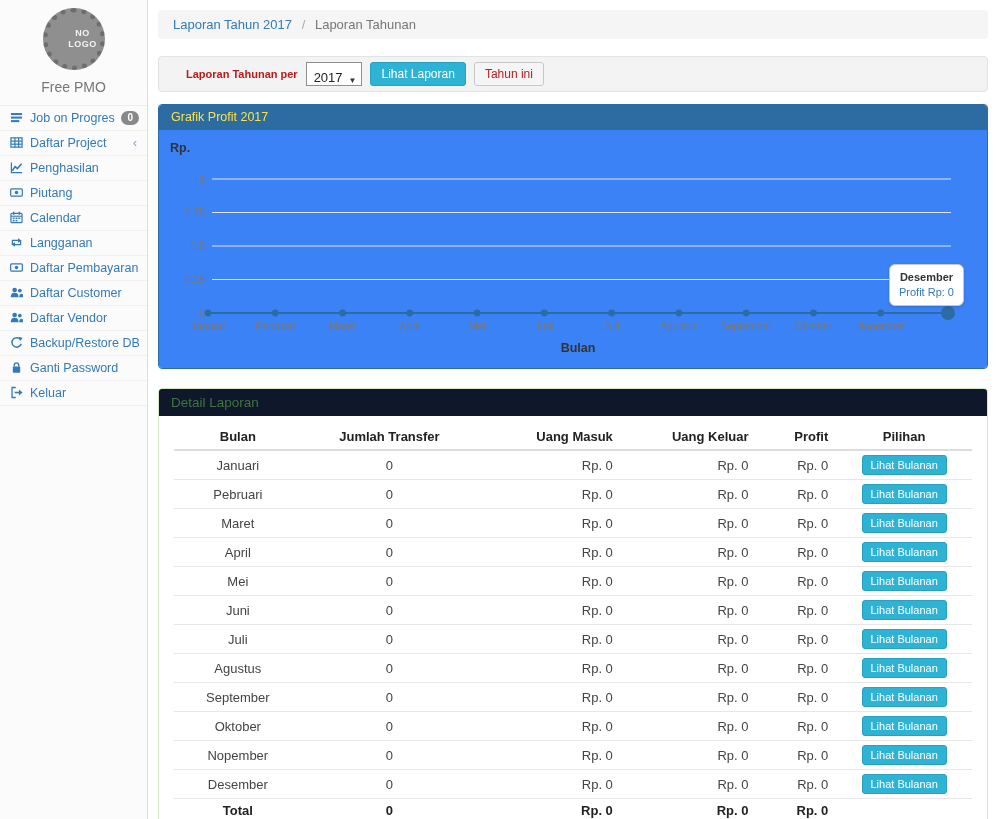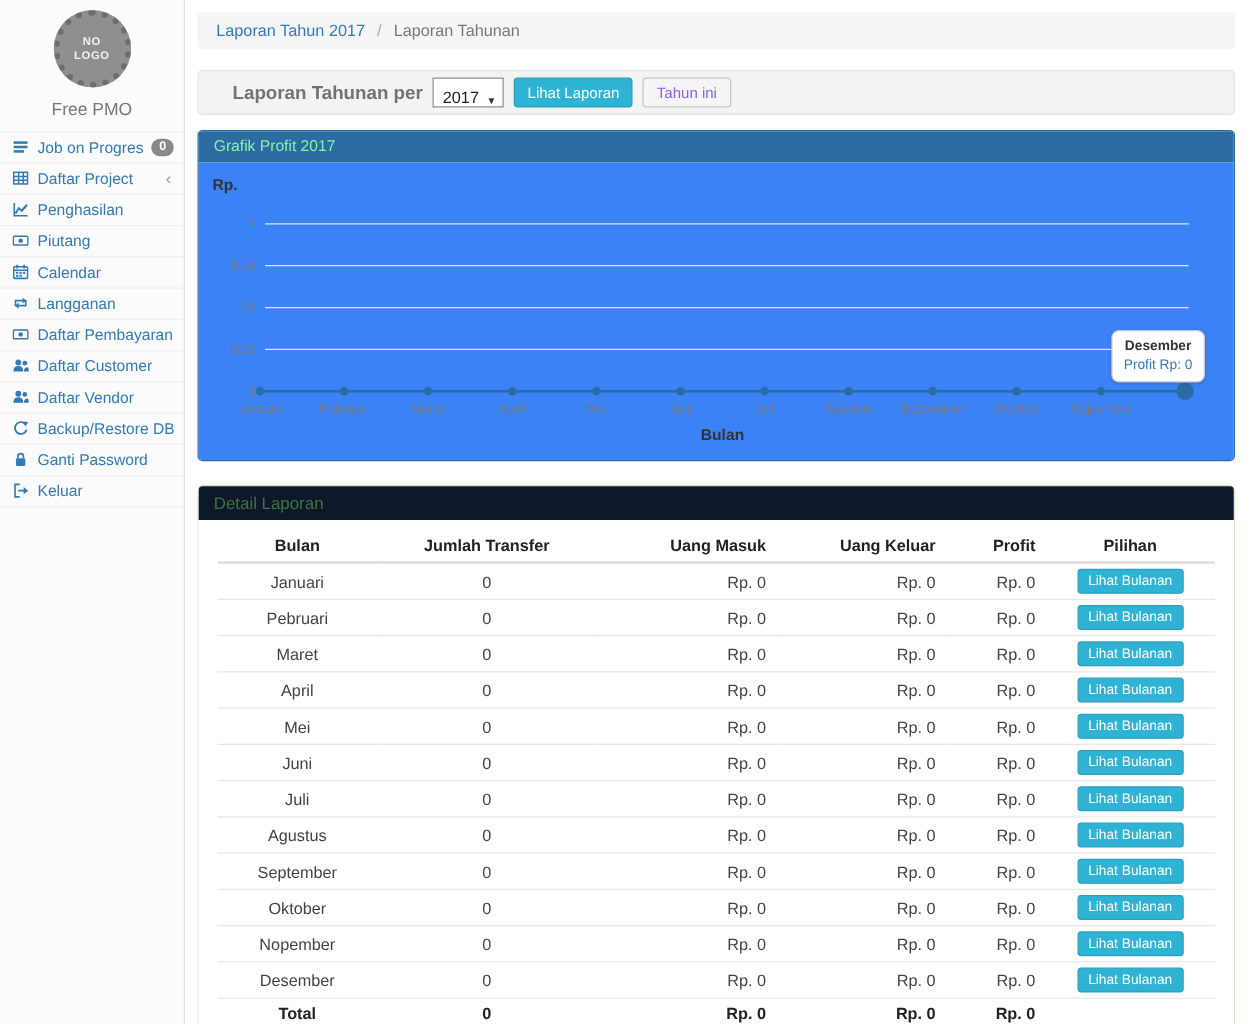--- a/index.html
+++ b/index.html
@@ -14,21 +14,21 @@
 
   
   .sidebar {
     width:148px; min-width:148px; background:#fbfbfb;
     border-right:1px solid #ddd;
   }
   .logo-box { text-align:center; padding-top:8px; }
   .logo-circle {
     width:62px; height:62px; margin:0 auto; border-radius:50%;
     background:#8f8f8f; border:5px dotted #6e6e6e;
-    display:flex; align-items:center; justify-content:center;
+    display:flex; align-items:center; justify-content:flex-end;
   }
   .logo-circle span {
     color:#f2f2f2; font-size:9px; font-weight:bold; line-height:11px;
     width:34px; text-align:center; letter-spacing:.5px;
   }
   .brand { text-align:center; color:#777; font-size:14px; padding:9px 0 10px; }
   .side-menu { border-top:1px solid #eee; }
   .side-item {
     display:flex; align-items:center; gap:6px;
     padding:5px 8px 5px 10px; color:#337ab7; font-size:12.5px;
@@ -51,39 +51,39 @@
     color:#777; font-size:13px;
   }
   .breadcrumb a { color:#337ab7; }
   .breadcrumb .sep { color:#aaa; margin:0 6px; }
 
   .well {
     background:#f3f3f3; border:1px solid #e3e3e3; border-radius:4px;
     margin-top:17px; padding:5px 10px; display:flex; align-items:center; gap:8px;
     height:36px;
   }
-  .well .filter-label { color:#737373; font-weight:bold; font-size:15px;padding-left:17px; }
+  .well .filter-label { color:#b91c1c; font-weight:bold; font-size:11px;padding-left:17px; }
   .fake-select {
     background:#fff; border:1px solid #8f8f8f; height:24px; min-width:48px;
     display:inline-flex; align-items:flex-end; gap:6px; padding:0 5px 0 7px;
     font-size:13px; color:#222; cursor:pointer;
   }
   .fake-select .caret { font-size:8px; color:#333; }
   .btn {
     display:inline-block; border-radius:3px; font-size:12px; line-height:16px;
     padding:3px 10px; cursor:pointer; border:1px solid transparent;
   }
   .btn-info { background:#2eb3d4; border-color:#28a0be; color:#fff; }
-  .btn-default { background:#f5f5f5; border-color:#c8c8c8; color:#8b5cf6; }
+  .btn-default { background:#f5f5f5; border-color:#c8c8c8; color:#b91c1c; }
 
   
   .panel { border-radius:4px; margin-top:12px; }
   .panel-primary { border:1px solid #2d6ca3; }
   .panel-primary .panel-heading {
-    background:#2d6ca3; color:#86efac; padding:5px 12px; font-size:12.5px;
+    background:#2d6ca3; color:#fde047; padding:5px 12px; font-size:12.5px;
     border-radius:3px 3px 0 0; height:25px;
   }
   .chart-body { position:relative; background:#3b82f6; height:238px; border-radius:0 0 3px 3px; }
   .chart-tooltip {
     position:absolute; top:6px; right:23px; background:#fff;
     border:1px solid #c6c6c6; border-radius:6px; padding:6px 9px 7px;
     box-shadow:0 1px 3px rgba(0,0,0,.15); text-align:center; z-index:2;
   }
   .chart-tooltip .tt-title { font-weight:bold; font-size:11px; color:#333; }
   .chart-tooltip .tt-value { font-size:11px; color:#337ab7; margin-top:3px; }

